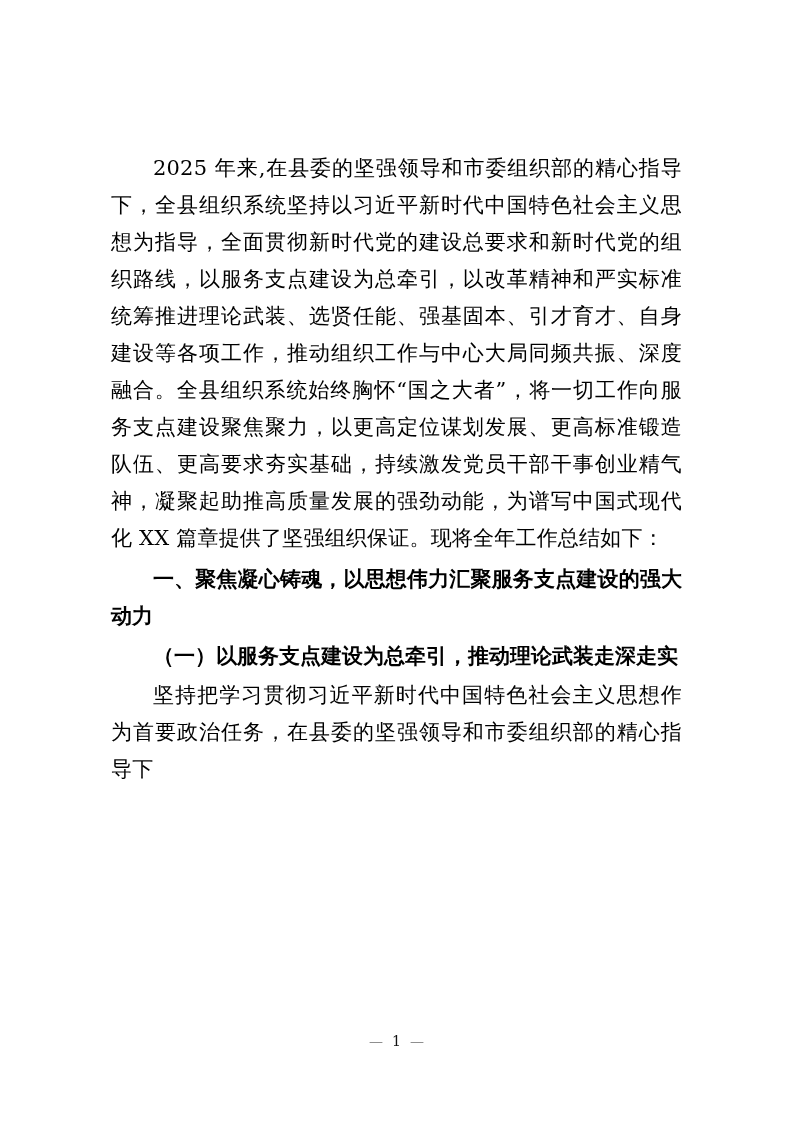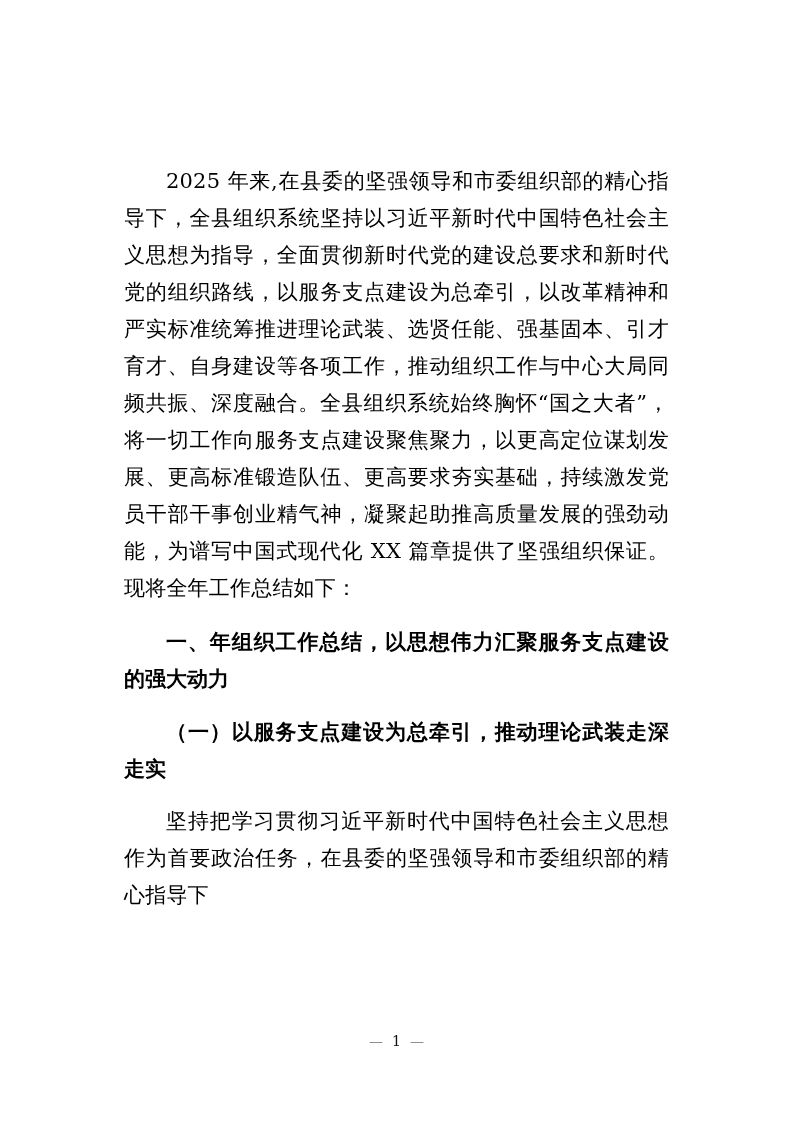--- a/index.html
+++ b/index.html
@@ -25,21 +25,21 @@
   .doc-title {
     margin: 0 0 42px 0;
     font-size: 33px;
     font-weight: bold;
     line-height: 44px;
     text-align: center;
     white-space: nowrap;
     letter-spacing: 0.5px;
   }
   .para {
-    margin: 16px;
+    margin: 3px;
     font-size: 21px;
     line-height: 37px;
     text-align: justify;
     text-justify: inter-character;
     text-indent: 2em;
     letter-spacing: 0.2px;
   }
   .para.bold {
     font-weight: bold;
     letter-spacing: 0;
@@ -64,21 +64,21 @@
   }
 </style>
 </head>
 <body>
 
 <div class="page">
   <div class="content">
 
     <p class="para">2025 年来,在县委的坚强领导和市委组织部的精心指导下，全县组织系统坚持以习近平新时代中国特色社会主义思想为指导，全面贯彻新时代党的建设总要求和新时代党的组织路线，以服务支点建设为总牵引，以改革精神和严实标准统筹推进理论武装、选贤任能、强基固本、引才育才、自身建设等各项工作，推动组织工作与中心大局同频共振、深度融合。全县组织系统始终胸怀“国之大者”，将一切工作向服务支点建设聚焦聚力，以更高定位谋划发展、更高标准锻造队伍、更高要求夯实基础，持续激发党员干部干事创业精气神，凝聚起助推高质量发展的强劲动能，为谱写中国式现代化 XX 篇章提供了坚强组织保证。现将全年工作总结如下：</p>
 
-    <p class="para bold">一、年组织工作总结，以思想伟力汇聚服务支点建设的强大动力</p>
+    <p class="para bold">一、聚焦凝心铸魂，以思想伟力汇聚服务支点建设的强大动力</p>
 
 
     <p class="para bold">（一）以服务支点建设为总牵引，推动理论武装走深走实</p>
 
     <p class="para">坚持把学习贯彻习近平新时代中国特色社会主义思想作为首要政治任务，在县委的坚强领导和市委组织部的精心指导下</p>
   </div>
 
   <div class="footer">
     <span class="dash">—</span><span class="num">1</span><span class="dash">—</span>
   </div>

